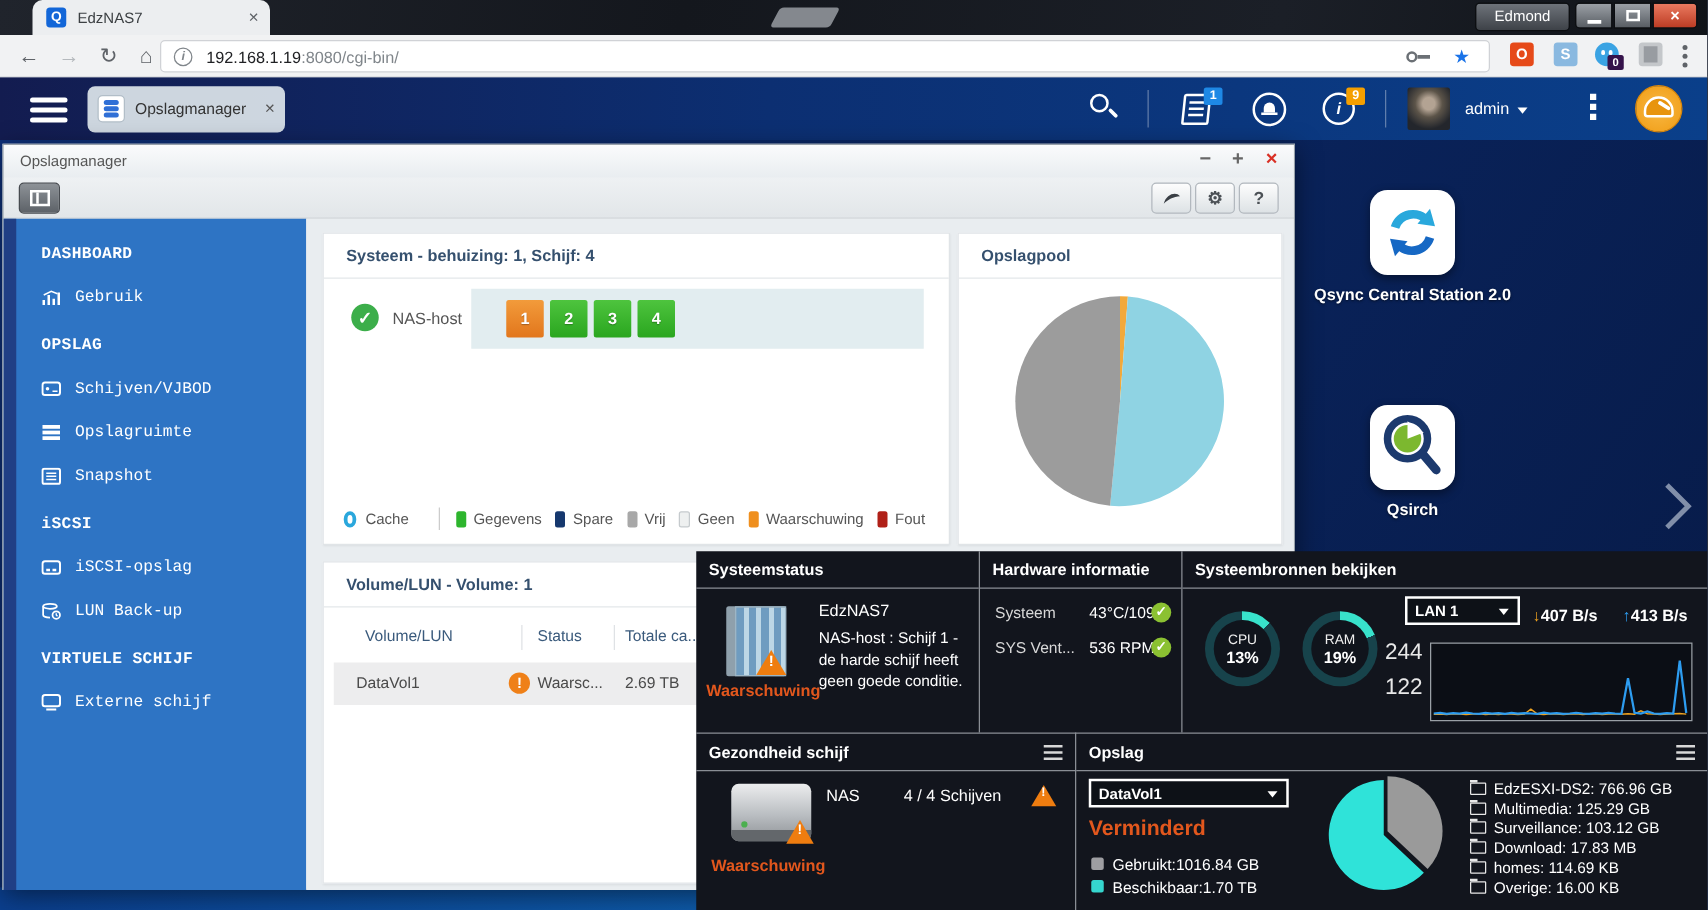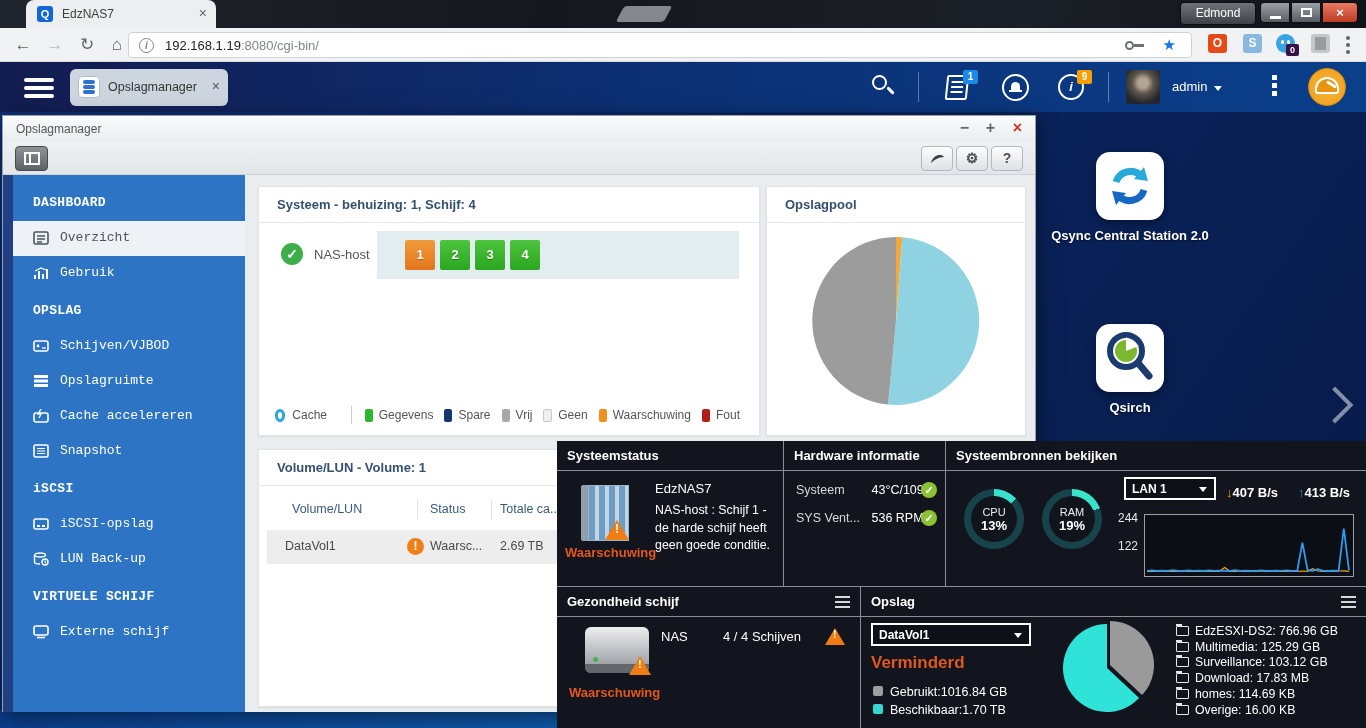--- a/index.html
+++ b/index.html
@@ -190,21 +190,21 @@
     background:#10141c; display:flex; flex-direction:column; align-items:center; justify-content:center; }
   .rgauge-in .l1 { font-size:11px; color:#eee; }
   .rgauge-in .l2 { font-size:13px; font-weight:bold; }
   .dsel { position:absolute; height:23px; border:2px solid #fff; background:#0d1117;
     font-size:12px; font-weight:bold; padding:3px 6px; }
   .dsel .caret-down { position:absolute; right:7px; top:8px; border-top-color:#fff; margin:0;
     border-left-width:4px; border-right-width:4px; }
   .rate { position:absolute; font-size:13px; font-weight:bold; white-space:nowrap; }
   .net-box { position:absolute; left:198px; top:73px; width:210px; height:63px;
     border:1px solid #9aa0a6; background:#0b0e15; }
-  .ytick { position:absolute; width:34px; text-align:right; font-size:12px; color:#e8e8e8; }
+  .ytick { position:absolute; width:34px; text-align:right; font-size:18px; color:#e8e8e8; }
 
   .hdd { left:28px; top:40px; width:64px; height:46px; border-radius:6px;
     background:linear-gradient(#ecedee,#b9bdc1 55%,#8e9296); }
   .hdd-strip { position:absolute; left:0; bottom:0; width:100%; height:9px; background:#63676b;
     border-radius:0 0 6px 6px; }
   .hdd-led { position:absolute; left:8px; bottom:11px; width:5px; height:5px; border-radius:50%;
     background:#4caf50; }
   .folder { display:inline-block; width:13px; height:10px; border:1px solid #e8e8e8;
     border-radius:1px; position:relative; margin-right:6px; vertical-align:-1px; }
   .folder::before { content:""; position:absolute; left:-1px; top:-3px; width:6px; height:2px;
@@ -353,27 +353,20 @@
         </svg>
       </div>
       <div class="abs tbbtn" style="right:47px"><span>⚙</span></div>
       <div class="abs tbbtn" style="right:12px"><span>?</span></div>
     </div>
 
     <div class="abs sm-side">
       <div class="abs sb-edge"></div>
       <div class="abs sb-list">
         <div class="sb-sec"><span>DASHBOARD</span><i class="sb-chev"></i></div>
-        <div class="sb-item active">
-          <svg width="16" height="14" viewBox="0 0 16 14">
-              <rect x="1" y="1" width="14" height="12" rx="1.5" fill="none" stroke="currentColor" stroke-width="1.6"></rect>
-              <path d="M4 5h8M4 8h8M4 11h5" stroke="currentColor" stroke-width="1.3"></path>
-            </svg>
-          <span>Overzicht</span>
-        </div>
         <div class="sb-item">
           <svg width="16" height="14" viewBox="0 0 16 14">
               <path d="M2 13V9M6 13V5M10 13V8M14 13V3" stroke="currentColor" stroke-width="2"></path>
               <path d="M2 5 L8 2 L13 4" stroke="currentColor" stroke-width="1.2" fill="none"></path>
             </svg>
           <span>Gebruik</span>
         </div>
         <div class="sb-sec"><span>OPSLAG</span><i class="sb-chev"></i></div>
         <div class="sb-item">
           <svg width="16" height="14" viewBox="0 0 16 14">
@@ -383,27 +376,20 @@
             </svg>
           <span>Schijven/VJBOD</span>
         </div>
         <div class="sb-item">
           <svg width="16" height="14" viewBox="0 0 16 14">
               <rect x="1" y="1" width="14" height="3" fill="currentColor"></rect>
               <rect x="1" y="5.5" width="14" height="3" fill="currentColor"></rect>
               <rect x="1" y="10" width="14" height="3" fill="currentColor"></rect>
             </svg>
           <span>Opslagruimte</span>
-        </div>
-        <div class="sb-item">
-          <svg width="16" height="14" viewBox="0 0 16 14">
-              <rect x="1" y="4" width="14" height="9" rx="2" fill="none" stroke="currentColor" stroke-width="1.6"></rect>
-              <path d="M8 0 L5 5 h3 L6 9" stroke="currentColor" stroke-width="1.3" fill="none"></path>
-            </svg>
-          <span>Cache accelereren</span>
         </div>
         <div class="sb-item">
           <svg width="16" height="14" viewBox="0 0 16 14">
               <rect x="1" y="1" width="14" height="12" rx="1.5" fill="none" stroke="currentColor" stroke-width="1.6"></rect>
               <path d="M4 4.5h8M4 7h8M4 9.5h8" stroke="currentColor" stroke-width="1.2"></path>
             </svg>
           <span>Snapshot</span>
         </div>
         <div class="sb-sec"><span>iSCSI</span><i class="sb-chev"></i></div>
         <div class="sb-item">

